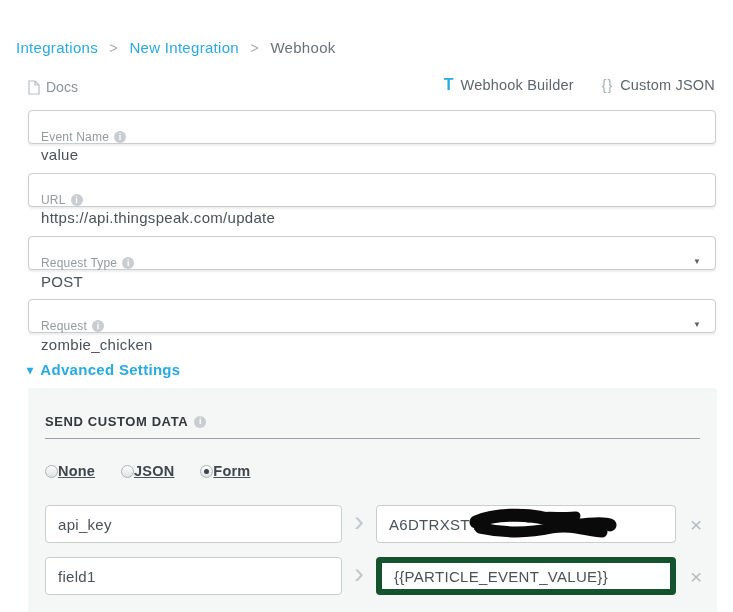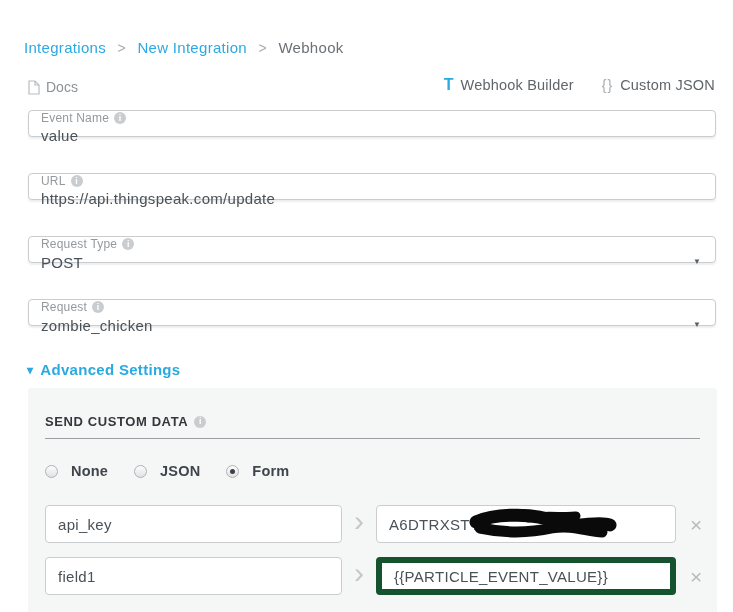--- a/index.html
+++ b/index.html
@@ -1,36 +1,36 @@
 <!DOCTYPE html>
 <html><head>
 <meta charset="utf-8">
 <style>
   html,body{margin:0;padding:0;background:#fff;}
   .screen{
     position:relative;width:733px;height:612px;overflow:hidden;background:#ffffff;
     font-family:"Liberation Sans", sans-serif;color:#4a5157;
   }
   
-  .breadcrumb{position:absolute;left:24px;top:39px;font-size:15px;letter-spacing:.3px;}
+  .breadcrumb{position:absolute;left:16px;top:39px;font-size:15px;letter-spacing:.3px;}
   .crumb-link{color:#2ba9e1;text-decoration:none;cursor:pointer;}
   .crumb-sep{color:#a6acb0;margin:0 7px;font-size:14px;}
   .crumb-current{color:#6b7176;}
   
   .docs{position:absolute;left:28px;top:79px;display:flex;align-items:flex-end;gap:6px;
         font-size:14px;color:#8d9297;cursor:pointer;}
   .tabs{position:absolute;top:76px;right:18px;display:flex;gap:28px;align-items:center;}
   .tab{display:flex;align-items:center;gap:7px;font-size:14.5px;color:#5f666b;cursor:pointer;letter-spacing:.2px;}
   .tab-icon-t{color:#2ba9e1;font-weight:bold;font-size:16px;}
   .tab-icon-json{color:#a7adb1;font-size:14px;letter-spacing:1px;}
   
   .field-box{
-    position:absolute;left:28px;width:688px;height:27px;box-sizing:border-box;
+    position:absolute;left:28px;width:688px;height:34px;box-sizing:border-box;
     background:#fff;border:1px solid #c9cdd0;border-radius:4px;
-    box-shadow:0 2px 2px rgba(0,0,0,0.07);padding:0 12px 0 12px;
+    box-shadow:0 2px 2px rgba(0,0,0,0.07);padding:19px 12px 0 12px;
   }
   .fb-0{top:110px}.fb-1{top:173px}.fb-2{top:236px}.fb-3{top:299px}
   .field-label-row{display:flex;align-items:center;gap:5px;height:14px;}
   .field-label{font-size:12px;color:#93999d;letter-spacing:.2px;}
   .info-icon{
     width:12px;height:12px;border-radius:50%;background:#c9cdd0;color:#fff;
     font-size:9px;font-weight:bold;display:inline-flex;align-items:center;justify-content:center;line-height:1;
   }
   .field-input{
     border:none;outline:none;width:600px;font-family:"Liberation Sans",sans-serif;
@@ -46,21 +46,21 @@
   .adv-caret{font-size:12px;}
   
   .panel{
     position:absolute;left:28px;top:388px;width:689px;height:224px;box-sizing:border-box;
     background:#f5f6f6;border-radius:4px 4px 0 0;padding:26px 17px 0 17px;
   }
   .panel-title-row{display:flex;align-items:center;gap:6px;}
   .panel-title{font-size:13px;font-weight:bold;color:#33383d;letter-spacing:.6px;}
   .section-rule{border-top:1px solid #9aa0a4;margin-top:9px;}
   .radio-row{display:flex;align-items:center;gap:26px;margin-top:24px;}
-  .radio-item{display:flex;align-items:center;gap:13px;cursor:pointer;}
+  .radio-item{display:flex;align-items:center;gap:0;cursor:pointer;text-decoration:underline;}
   .radio-circle{
     width:13px;height:13px;border-radius:50%;box-sizing:border-box;
     border:1px solid #aeb3b6;background:linear-gradient(#fdfdfd,#dfe2e4);
     display:inline-flex;align-items:center;justify-content:center;
   }
   .radio-circle.selected::after{content:"";width:5px;height:5px;border-radius:50%;background:#3c4247;}
   .radio-label{font-size:14.5px;font-weight:bold;color:#3f464b;letter-spacing:.2px;}
   
   .kv-row{display:flex;align-items:center;margin-top:14px;}
   .kv-row.first{margin-top:26px;}

